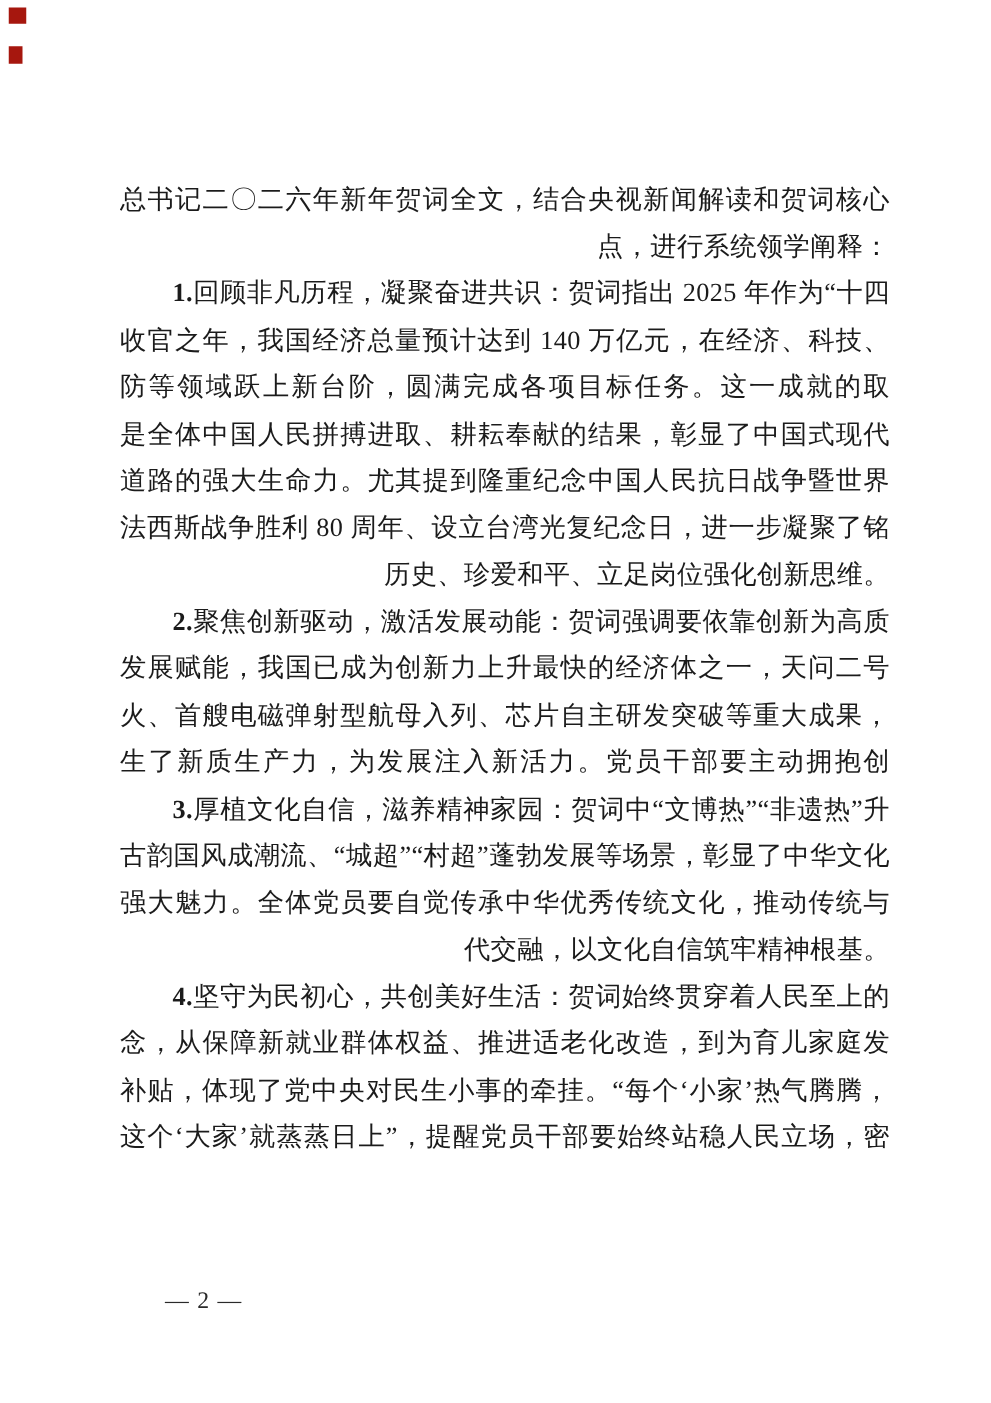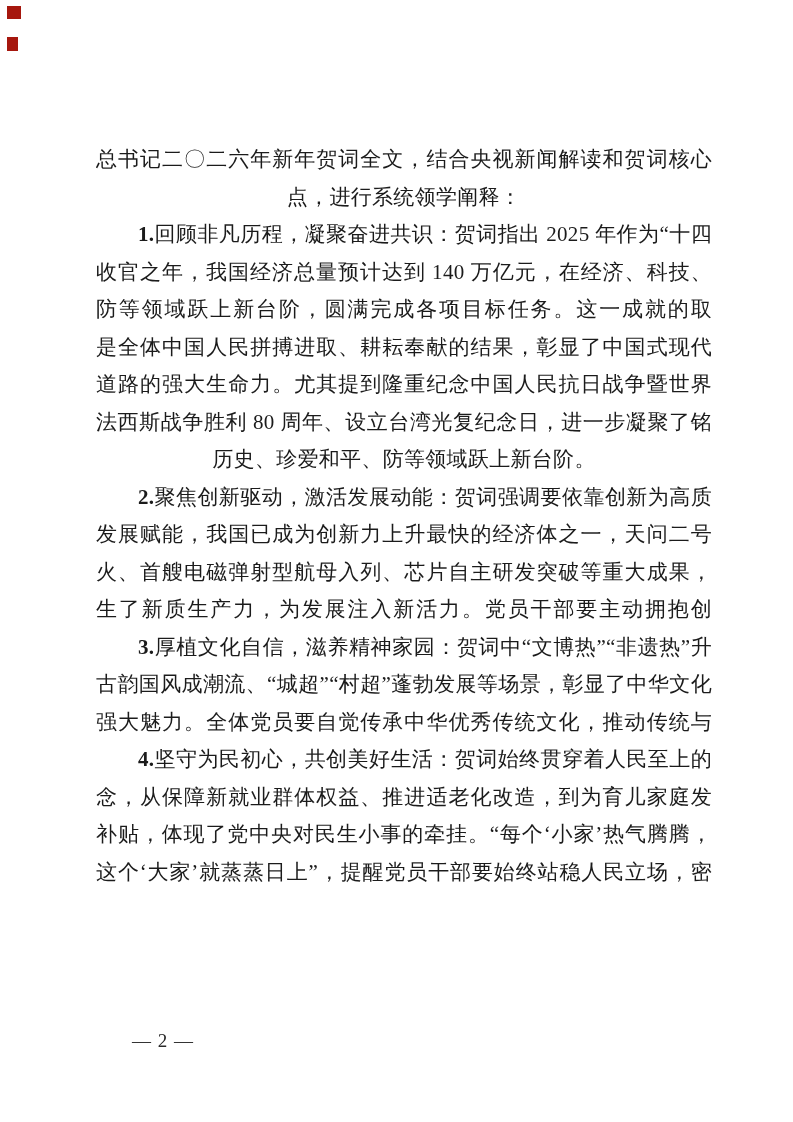--- a/index.html
+++ b/index.html
@@ -22,21 +22,21 @@
     position: absolute;
     left: 96px;
     top: 141px;
     width: 616px;
     font-size: 21px;
   }
   .line {
     height: 37.5px;
     line-height: 37.5px;
     overflow: hidden;
-    text-align: center;
+    text-align: right;
     letter-spacing: 0.3px;
   }
   .line.j {
     text-align: justify;
     text-align-last: justify;
   }
   .line.in {
     text-indent: 42px;
   }
   .line b { font-weight: bold; }
@@ -59,28 +59,29 @@
 
   <div class="text-block" id="lines-host">
       <div class="line j"><span>总书记二〇二六年新年贺词全文，结合央视新闻解读和贺词核心要</span></div>
       <div class="line"><span>点，进行系统领学阐释：</span></div>
       <div class="line in j"><b>1.</b><span>回顾非凡历程，凝聚奋进共识：贺词指出 2025 年作为“十四五”</span></div>
       <div class="line j"><span>收官之年，我国经济总量预计达到 140 万亿元，在经济、科技、国</span></div>
       <div class="line j"><span>防等领域跃上新台阶，圆满完成各项目标任务。这一成就的取得，</span></div>
       <div class="line j"><span>是全体中国人民拼搏进取、耕耘奉献的结果，彰显了中国式现代化</span></div>
       <div class="line j"><span>道路的强大生命力。尤其提到隆重纪念中国人民抗日战争暨世界反</span></div>
       <div class="line j"><span>法西斯战争胜利 80 周年、设立台湾光复纪念日，进一步凝聚了铭记</span></div>
-      <div class="line"><span>历史、珍爱和平、防等领域跃上新台阶。</span></div>
+      <div class="line"><span>历史、珍爱和平、立足岗位强化创新思维。</span></div>
       <div class="line in j"><b>2.</b><span>聚焦创新驱动，激活发展动能：贺词强调要依靠创新为高质量</span></div>
       <div class="line j"><span>发展赋能，我国已成为创新力上升最快的经济体之一，天问二号探</span></div>
       <div class="line j"><span>火、首艘电磁弹射型航母入列、芯片自主研发突破等重大成果，催</span></div>
       <div class="line j"><span>生了新质生产力，为发展注入新活力。党员干部要主动拥抱创新，</span></div>
       <div class="line in j"><b>3.</b><span>厚植文化自信，滋养精神家园：贺词中“文博热”“非遗热”升温、</span></div>
       <div class="line j"><span>古韵国风成潮流、“城超”“村超”蓬勃发展等场景，彰显了中华文化的</span></div>
       <div class="line j"><span>强大魅力。全体党员要自觉传承中华优秀传统文化，推动传统与现</span></div>
+      <div class="line"><span>代交融，以文化自信筑牢精神根基。</span></div>
       <div class="line in j"><b>4.</b><span>坚守为民初心，共创美好生活：贺词始终贯穿着人民至上的理</span></div>
       <div class="line j"><span>念，从保障新就业群体权益、推进适老化改造，到为育儿家庭发放</span></div>
       <div class="line j"><span>补贴，体现了党中央对民生小事的牵挂。“每个‘小家’热气腾腾，中国</span></div>
       <div class="line j"><span>这个‘大家’就蒸蒸日上”，提醒党员干部要始终站稳人民立场，密切联</span></div>
     </div>
 
   <div class="footer">— 2 —</div>
 </div>
 
 </body></html>

